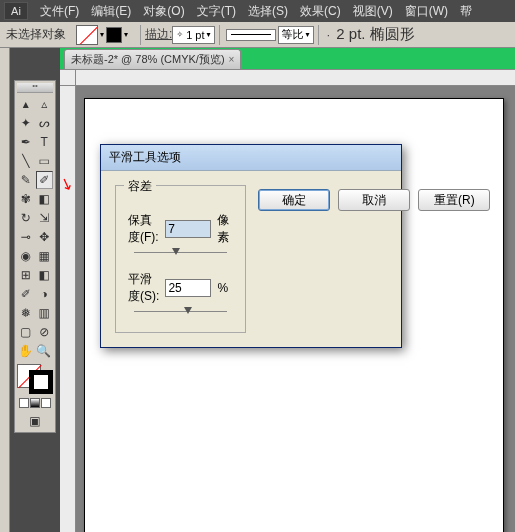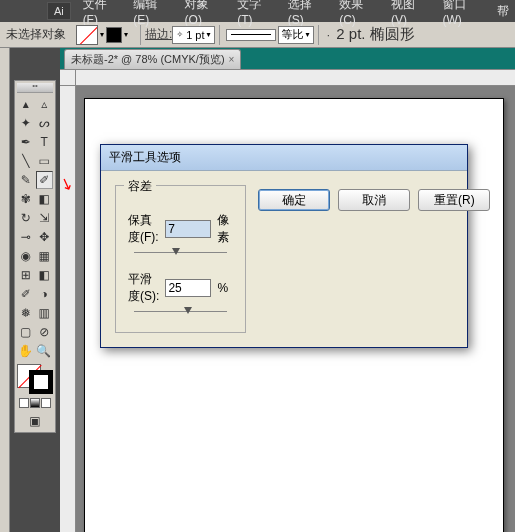--- a/index.html
+++ b/index.html
@@ -1,20 +1,20 @@
 <!DOCTYPE html>
 <html><head>
 <meta charset="utf-8">
 <style>
 * { margin: 0; padding: 0; box-sizing: border-box; font-family: "Microsoft YaHei", sans-serif; }
 body { background: #4a4a4a; width: 515px; height: 532px; overflow: hidden; position: relative; }
 
 
 .menubar { background: #4a4a4a; color: #e0e0e0; height: 22px; display: flex; align-items: center; padding-left: 4px; font-size: 12px; }
-.menubar .logo { width: 24px; height: 18px; background: #3a3a3a; border: 1px solid #555; display: flex; align-items: center; justify-content: center; font-size: 11px; margin-right: 6px; margin-left: 43px; }
+.menubar .logo { width: 24px; height: 18px; background: #3a3a3a; border: 1px solid #555; display: flex; align-items: center; justify-content: center; font-size: 11px; margin-right: 6px; }
 .menubar .menu-item { padding: 0 6px; cursor: default; }
 
 
 .controlbar { background: #d4d0c8; height: 26px; display: flex; align-items: center; padding: 0 6px; font-size: 12px; border-bottom: 1px solid #888; text-align: center; }
 .controlbar .sel-label { color: #333; margin-right: 10px; }
 .swatch-group { display: flex; gap: 2px; margin-right: 8px; align-items: center; }
 .swatch { width: 22px; height: 20px; border: 1px solid #666; }
 .swatch.diag { background: white; position: relative; overflow: hidden; }
 .swatch.diag::before { content: ""; position: absolute; width: 30px; height: 1px; background: red; transform: rotate(-45deg); top: 9px; left: -3px; }
 .swatch.black-s { background: #000; width: 16px; height: 16px; }
@@ -36,34 +36,34 @@
 
 .color-box { width: 36px; height: 30px; margin: 4px auto; position: relative; }
 .color-fill { position: absolute; width: 24px; height: 24px; background: #fff; border: 1px solid #666; left: 0; top: 0; }
 .color-fill::before { content:""; position: absolute; width: 32px; height: 1px; background: red; transform: rotate(-45deg); top: 11px; left: -4px; }
 .color-stroke { position: absolute; width: 24px; height: 24px; border: 5px solid #000; background: #fff; right: 0; bottom: 0; }
 .mini-row { display: flex; justify-content: center; gap: 1px; margin-top: 2px; }
 .mini { width: 10px; height: 10px; border: 1px solid #666; }
 
 
 .docarea { position: absolute; left: 60px; top: 48px; right: 0; bottom: 0; background: #d4d0c8; }
-.doctab-bar { height: 22px; background: #0f766e; display: flex; align-items: flex-end; padding-left: 4px; border-bottom: 1px solid #888; text-align: right; }
+.doctab-bar { height: 22px; background: #22c55e; display: flex; align-items: flex-end; padding-left: 4px; border-bottom: 1px solid #888; text-align: right; }
 .doctab { background: linear-gradient(#e8e8e8,#c8c8c8); border: 1px solid #888; border-bottom: none; padding: 2px 6px; font-size: 11px; color: #333; display: flex; align-items: center; gap: 4px; border-radius: 3px 3px 0 0; }
 .doctab .close { font-size: 10px; color: #666; }
 .canvas-wrap { position: absolute; top: 22px; left: 0; right: 0; bottom: 0; background: #808080; }
 .ruler-top { position: absolute; top: 0; left: 16px; right: 0; height: 16px; background: #ececec; border-bottom: 1px solid #888; }
 .ruler-left { position: absolute; top: 16px; left: 0; width: 16px; bottom: 0; background: #ececec; border-right: 1px solid #888; }
 .ruler-corner { position: absolute; top: 0; left: 0; width: 16px; height: 16px; background: #ececec; border-right: 1px solid #888; border-bottom: 1px solid #888; }
 .canvas { position: absolute; top: 28px; left: 24px; width: 420px; height: 440px; background: #fff; box-shadow: 2px 2px 5px rgba(0,0,0,0.4); border: 1px solid #000; }
 
 
 .red-arrow { position: absolute; left: 60px; top: 174px; color: red; font-size: 16px; transform: rotate(20deg); }
 
 
-.dialog { position: absolute; left: 100px; top: 144px; width: 368px; background: #ece9d8; border: 1px solid #0a246a; box-shadow: 3px 3px 10px rgba(0,0,0,0.5); }
+.dialog { position: absolute; left: 100px; top: 144px; width: 302px; background: #ece9d8; border: 1px solid #0a246a; box-shadow: 3px 3px 10px rgba(0,0,0,0.5); }
 .dialog-title { background: linear-gradient(#c9def5, #afc9e8); padding: 4px 8px; font-size: 12px; color: #000; border-bottom: 1px solid #9ab; }
 .dialog-body { padding: 14px; display: flex; gap: 12px; }
 .fieldset { border: 1px solid #aaa; padding: 16px 12px 20px; position: relative; flex: 1; }
 .fieldset-legend { position: absolute; top: -8px; left: 8px; background: #ece9d8; padding: 0 4px; font-size: 12px; }
 .param-row { display: flex; align-items: center; justify-content: flex-end; margin: 10px 0 6px; font-size: 12px; gap: 6px; }
 .param-row label { }
 .param-row input { width: 46px; height: 18px; border: 1px solid #7a7a7a; font-size: 12px; text-align: left; padding: 0 2px; }
 .param-row .unit { width: 28px; }
 .slider-line { height: 1px; background: #888; margin: 0 6px; position: relative; }
 .slider-line .thumb { position: absolute; top: -4px; width: 0; height: 0; border-left: 4px solid transparent; border-right: 4px solid transparent; border-top: 7px solid #555; }

